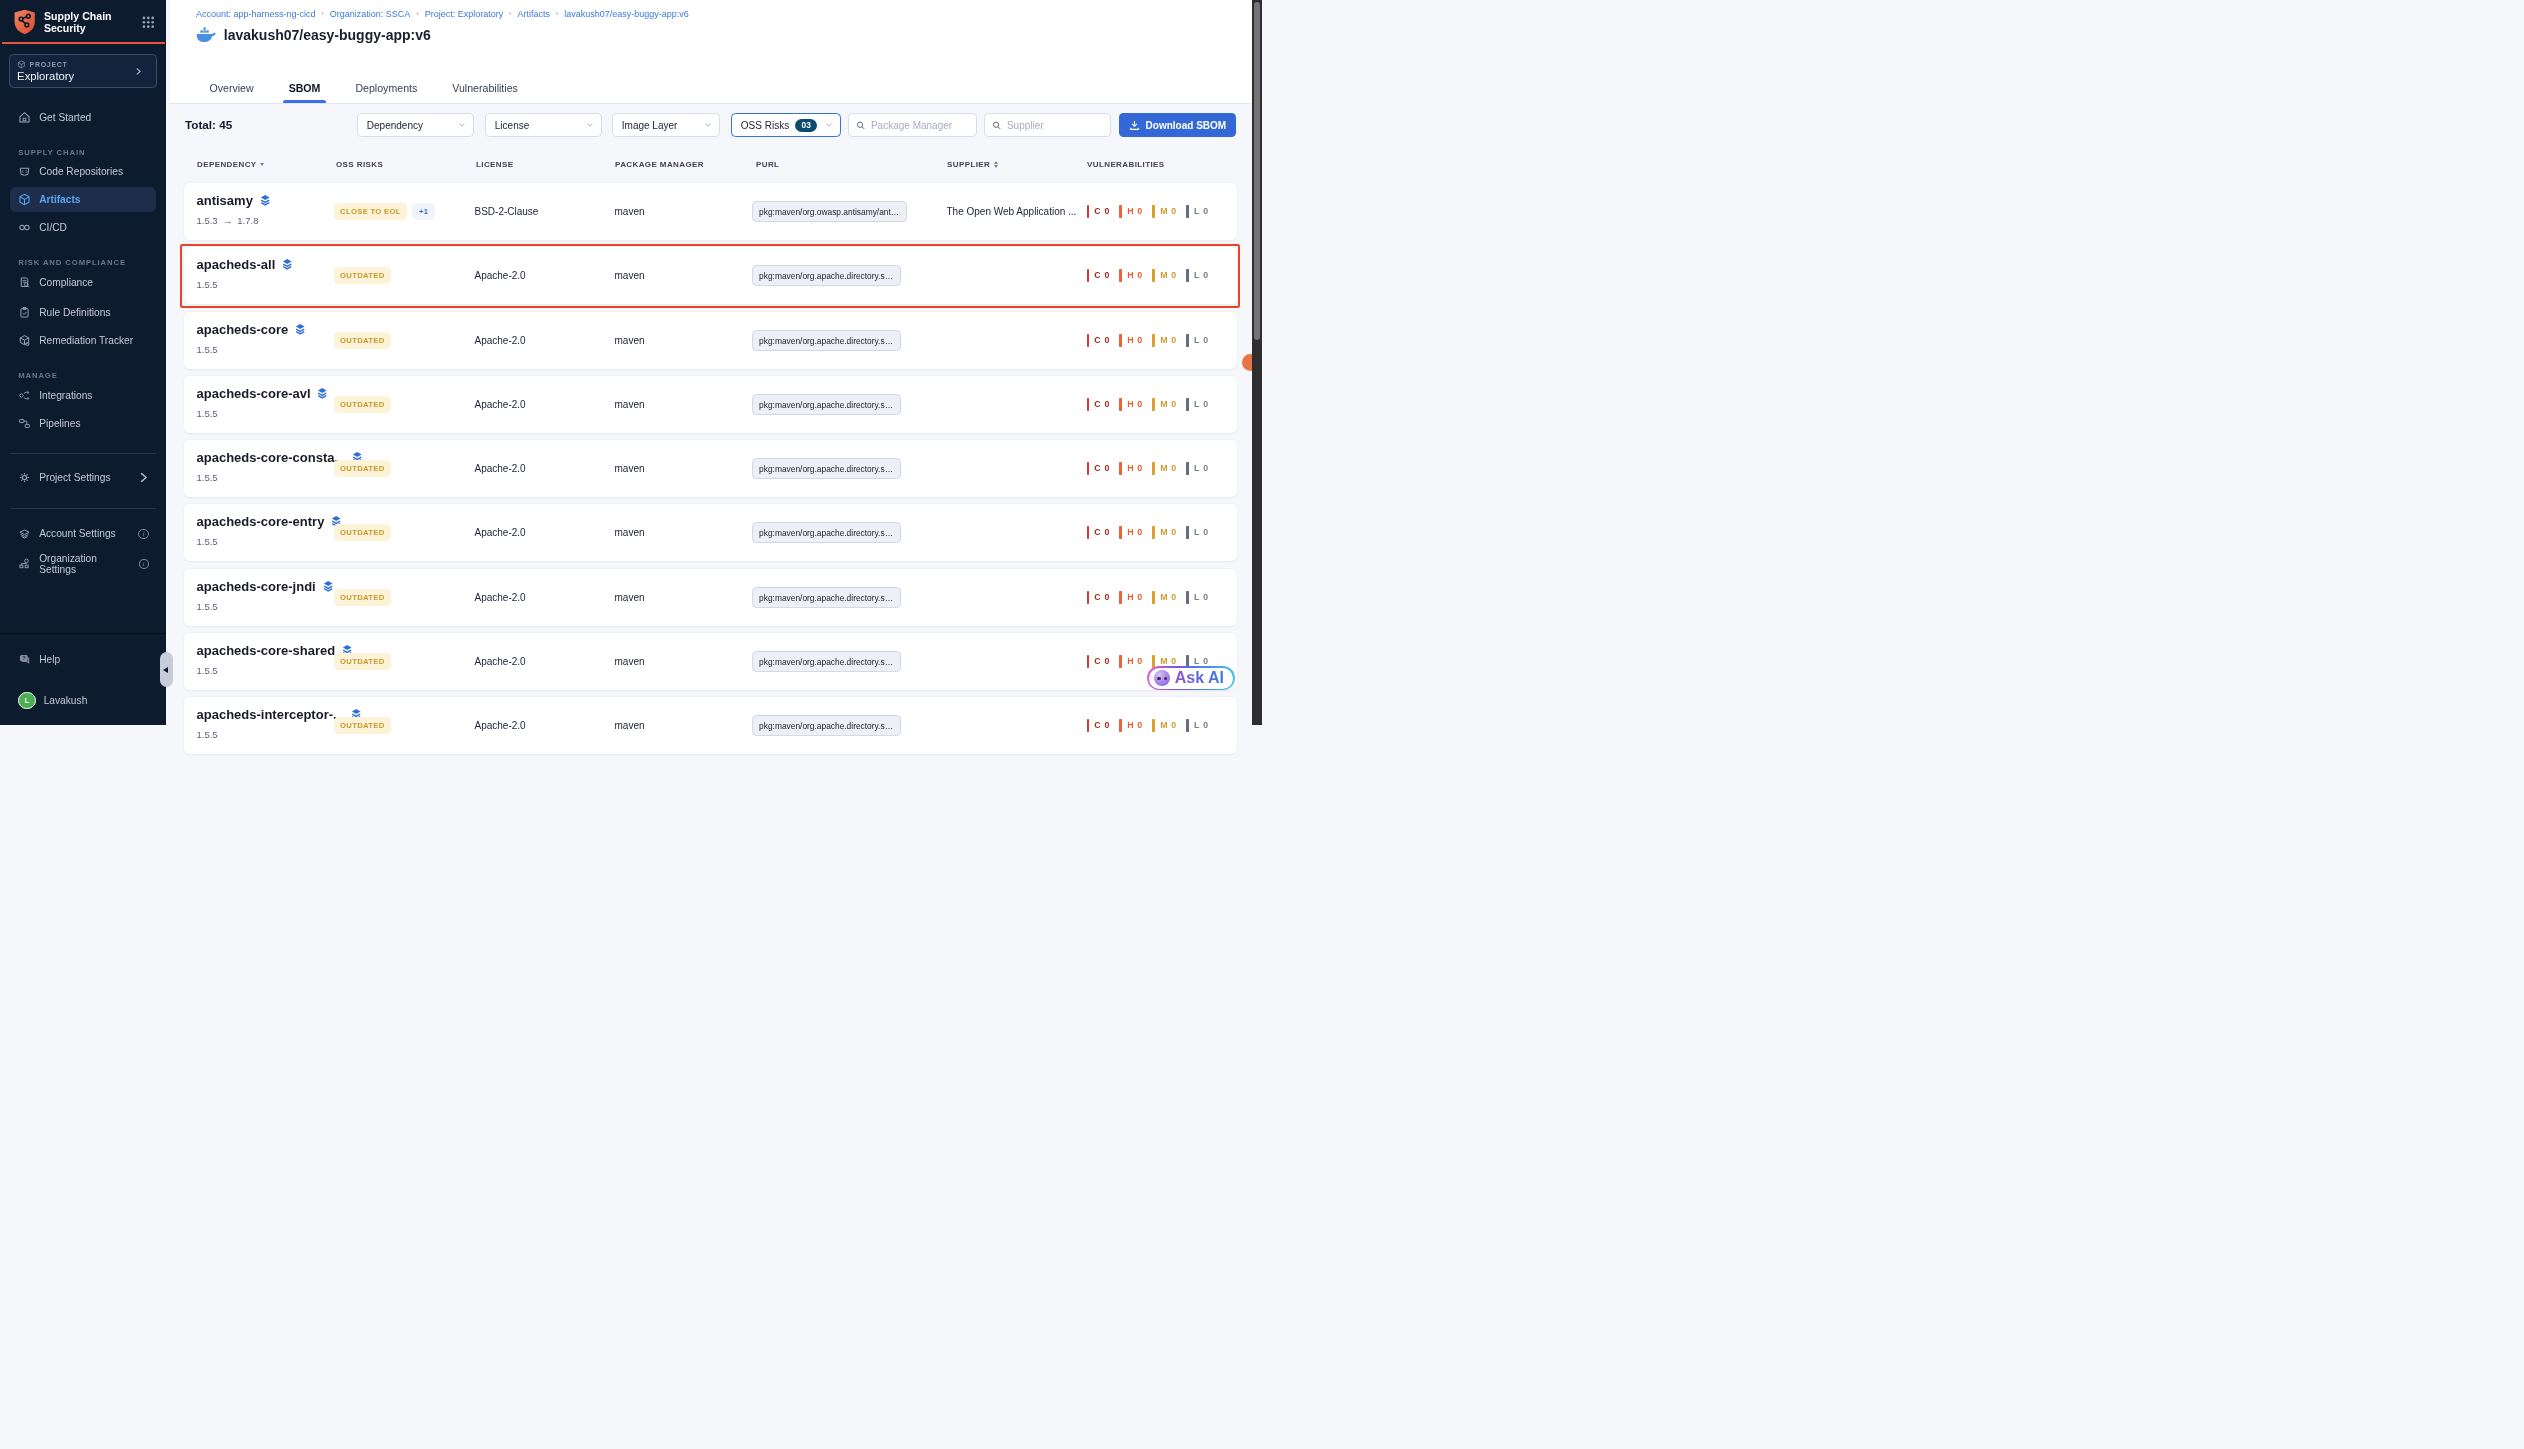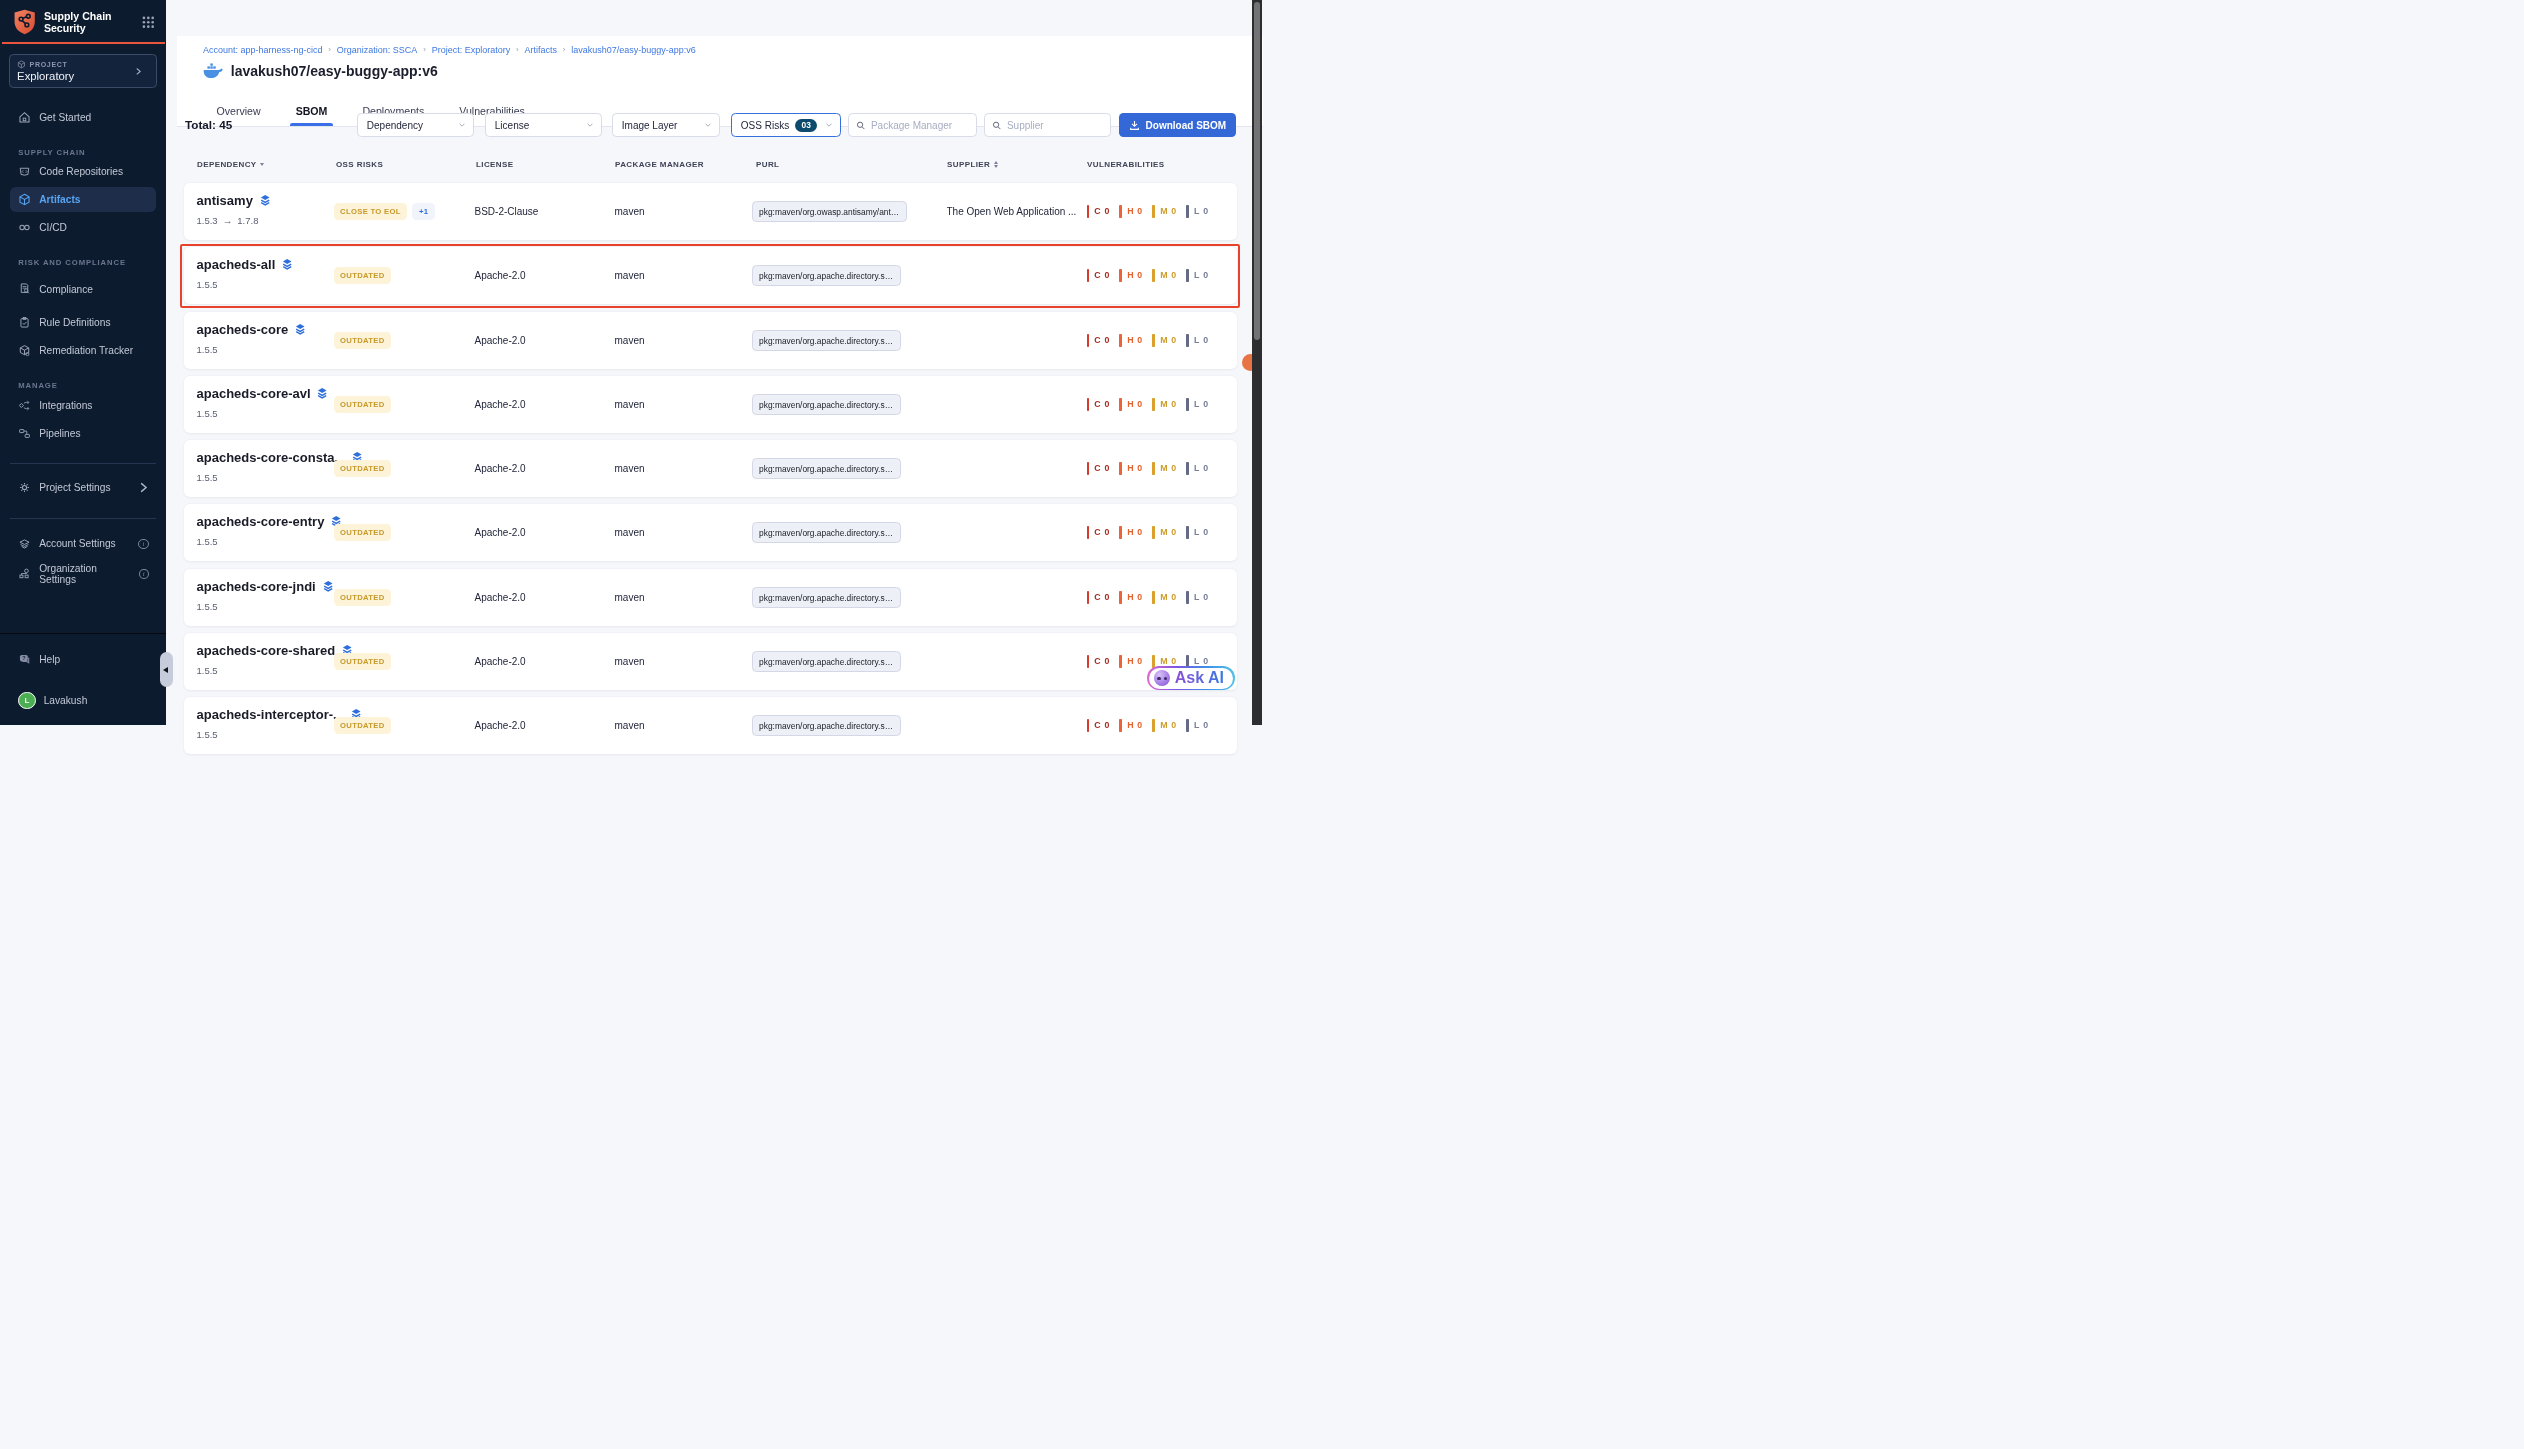--- a/index.html
+++ b/index.html
@@ -39,22 +39,22 @@
     border:1.5px solid #fff; color:#fff; font-size:8px; font-weight:bold;
     display:flex; align-items:center; justify-content:center; }
   #collapse-handle { position:absolute; left:160px; top:652px; width:13px; height:35px;
     background:#c6ccda; border-radius:7.3px; z-index:6; cursor:pointer;
     display:flex; align-items:center; justify-content:center; }
   #collapse-handle .tri { width:0; height:0; border-top:3.7px solid transparent;
     border-bottom:3.7px solid transparent; border-right:5.1px solid #11131a; margin-right:1.5px;}
 
   
   #main { position:absolute; left:166px; top:0; width:1086px; height:725px; background:#f6f7fb; }
-  #page-header { position:absolute; left:11px; top:0; width:100%; height:91px; background:#fff;
-    border-bottom:0.7px solid #e3e6ef;margin-top:36px; }
+  #page-header { position:absolute; left:4px; top:0; width:100%; height:104px; background:#fff;
+    border-bottom:0.7px solid #e3e6ef; }
   #breadcrumb { position:absolute; left:26px; top:8.8px; font-size:9px; color:#8f97ad;
     display:flex; gap:5.8px; align-items:center; white-space:nowrap; }
   #breadcrumb a { color:#3e78e0; text-decoration:none; cursor:pointer; }
   #breadcrumb .sep { color:#9aa1b6; font-size:8px; }
   #title-row { position:absolute; left:26px; top:26px; display:flex; align-items:center; gap:7.3px; }
   #artifact-title { font-size:14px; font-weight:bold; color:#1b1e2c; }
   #tabs { position:absolute; left:38px; bottom:0; display:flex; gap:32px; }
   .tab { padding:7.3px 1.5px 9.5px 1.5px; font-size:10.6px; color:#383d52; cursor:pointer; position:relative; }
   .tab.active { font-weight:bold; color:#121420; }
   .tab.active::after { content:""; position:absolute; left:-4.4px; right:-4.4px; bottom:0;
@@ -215,21 +215,21 @@
         <span>Artifacts</span>
       </div>
       <div class="nav-item" style="margin-bottom: 2.9px;">
         <svg viewBox="0 0 20 20">
           <circle cx="6.3" cy="10" r="3.4" fill="none" stroke="#9ba4b8" stroke-width="1.6"></circle>
           <circle cx="13.7" cy="10" r="3.4" fill="none" stroke="#9ba4b8" stroke-width="1.6"></circle>
         </svg>
         <span>CI/CD</span>
       </div>
       <div class="nav-label" style="margin-top: 15.3px;">RISK AND COMPLIANCE</div>
-      <div class="nav-item" style="margin-bottom: 15px; align-items: flex-end;">
+      <div class="nav-item" style="margin-bottom: 5px;">
         <svg viewBox="0 0 20 20">
           <path d="M5 3 H13 L15 5 V16 H5 Z" fill="none" stroke="#9ba4b8" stroke-width="1.5"></path>
           <path d="M7 7 H13 M7 9.5 H13" stroke="#9ba4b8" stroke-width="1.2"></path>
           <circle cx="12.5" cy="13" r="2.6" fill="none" stroke="#9ba4b8" stroke-width="1.4"></circle>
           <path d="M14.5 15 L16.8 17.3" stroke="#9ba4b8" stroke-width="1.4"></path>
         </svg>
         <span>Compliance</span>
       </div>
       <div class="nav-item" style="margin-bottom: 2.9px;">
         <svg viewBox="0 0 20 20">

